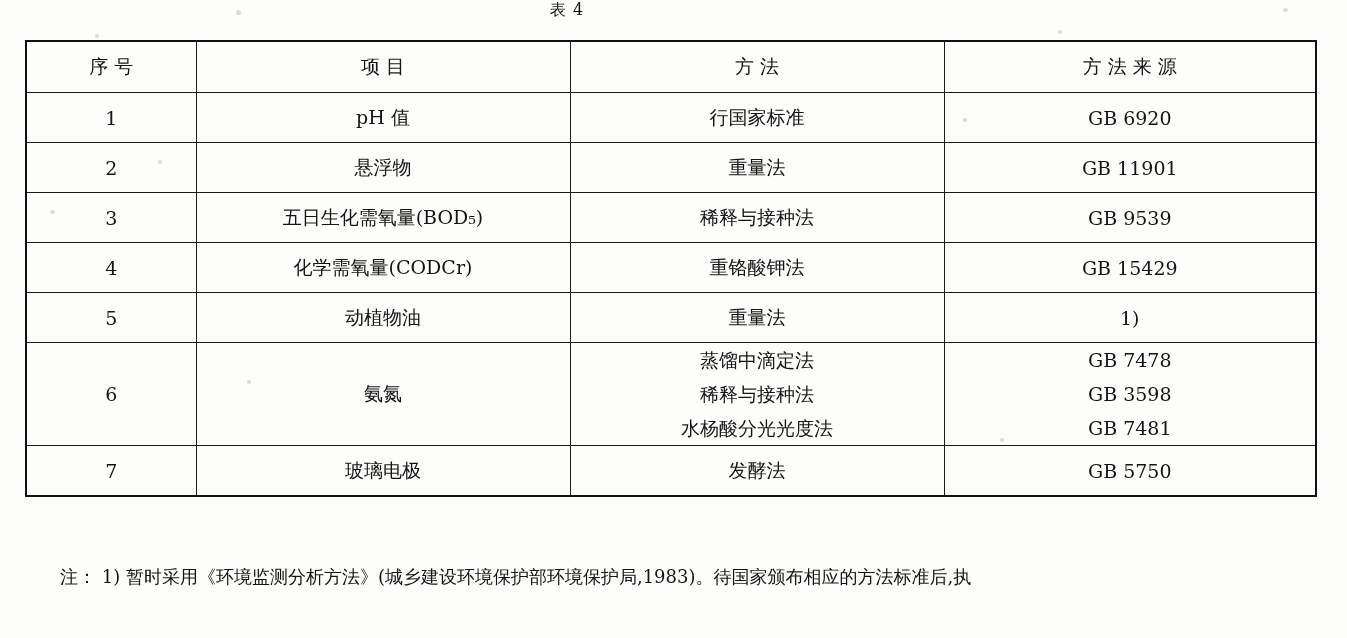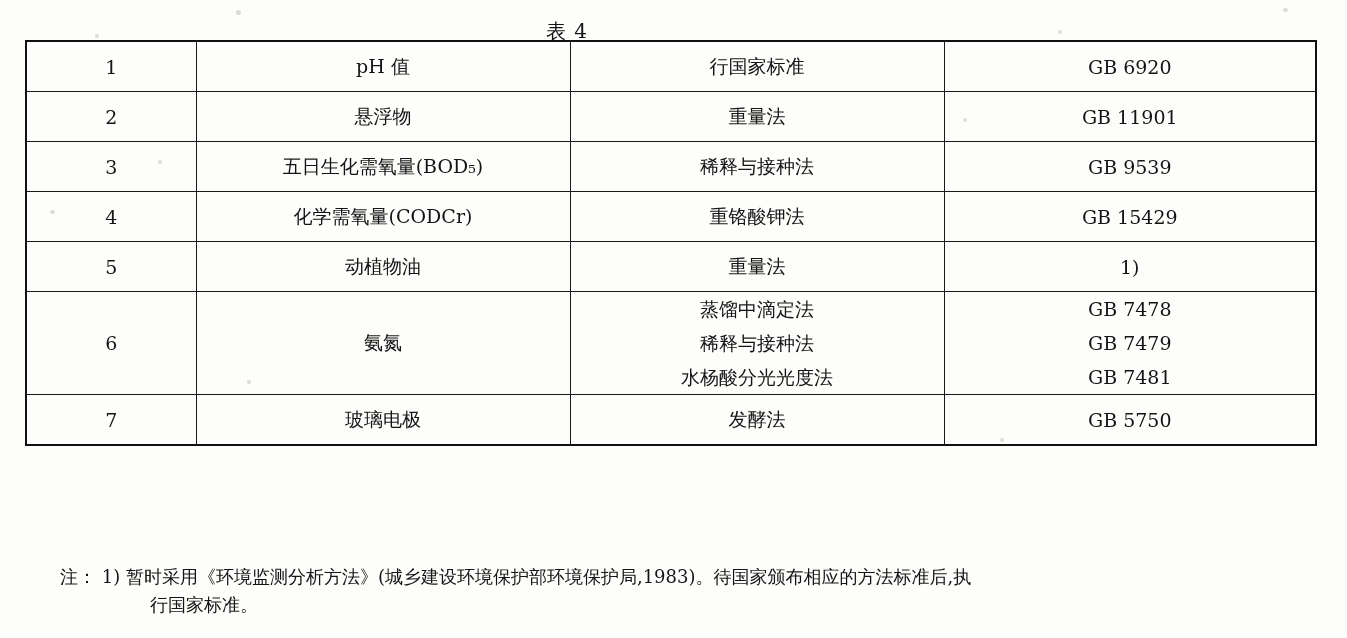--- a/index.html
+++ b/index.html
@@ -17,24 +17,24 @@
   }
   .page {
     position: absolute;
     left: 0; top: 0;
     width: 1347px;
     height: 638px;
   }
   .table-title {
     position: absolute;
     left: 0;
-    top: 18px;
+    top: 0;
     width: 1134px;
     text-align: center;
-    font-size: 20px;
+    font-size: 16px;
     letter-spacing: 1px;
   }
   table.doc-table {
     position: absolute;
     left: 25px;
     top: 40px;
     width: 1290px;
     border-collapse: collapse;
     table-layout: fixed;
   }
@@ -121,20 +121,26 @@
   <div class="table-title">表 4</div>
 
   <table class="doc-table">
     <colgroup>
       <col class="col-no">
       <col class="col-item">
       <col class="col-method">
       <col class="col-source">
     </colgroup>
     <tbody>
+      <tr class="header-row">
+        <td>序 号</td>
+        <td>项        目</td>
+        <td>方        法</td>
+        <td>方 法 来 源</td>
+      </tr>
 
       <tr class="body-row">
         <td>1</td>
         <td>pH 值</td>
         <td>行国家标准</td>
         <td>GB 6920</td>
       </tr>
 
       <tr class="body-row">
         <td>2</td>
@@ -167,32 +173,31 @@
       <tr class="body-row">
         <td class="tall">6</td>
         <td class="tall">氨氮</td>
         <td class="tall multi">
           <div>蒸馏中滴定法</div>
           <div>稀释与接种法</div>
           <div>水杨酸分光光度法</div>
         </td>
         <td class="tall multi">
           <div>GB 7478</div>
-          <div>GB 7479</div>
+          <div>GB 3598</div>
           <div>GB 7481</div>
         </td>
       </tr>
 
       <tr class="body-row last-row">
         <td>7</td>
         <td>玻璃电极</td>
         <td>发酵法</td>
         <td>GB 5750</td>
       </tr>
     </tbody>
   </table>
 
   <div class="note">
     <span class="note-label">注： 1) 暂时采用《环境监测分析方法》(城乡建设环境保护部环境保护局,1983)。待国家颁布相应的方法标准后,执</span>
-    <span class="note-line2">行国家标准。</span>
   </div>
 
 </div>
 
 </body></html>

